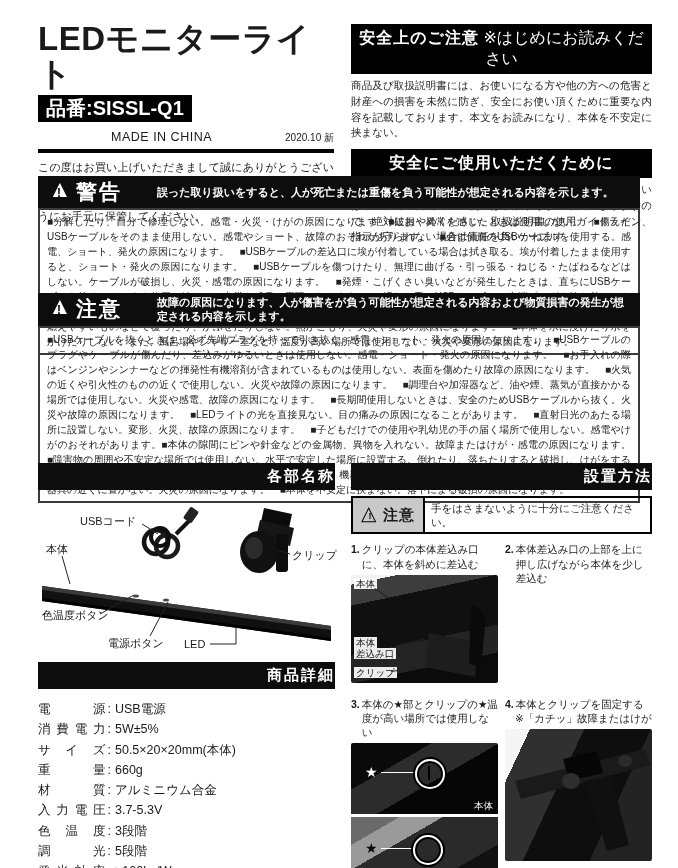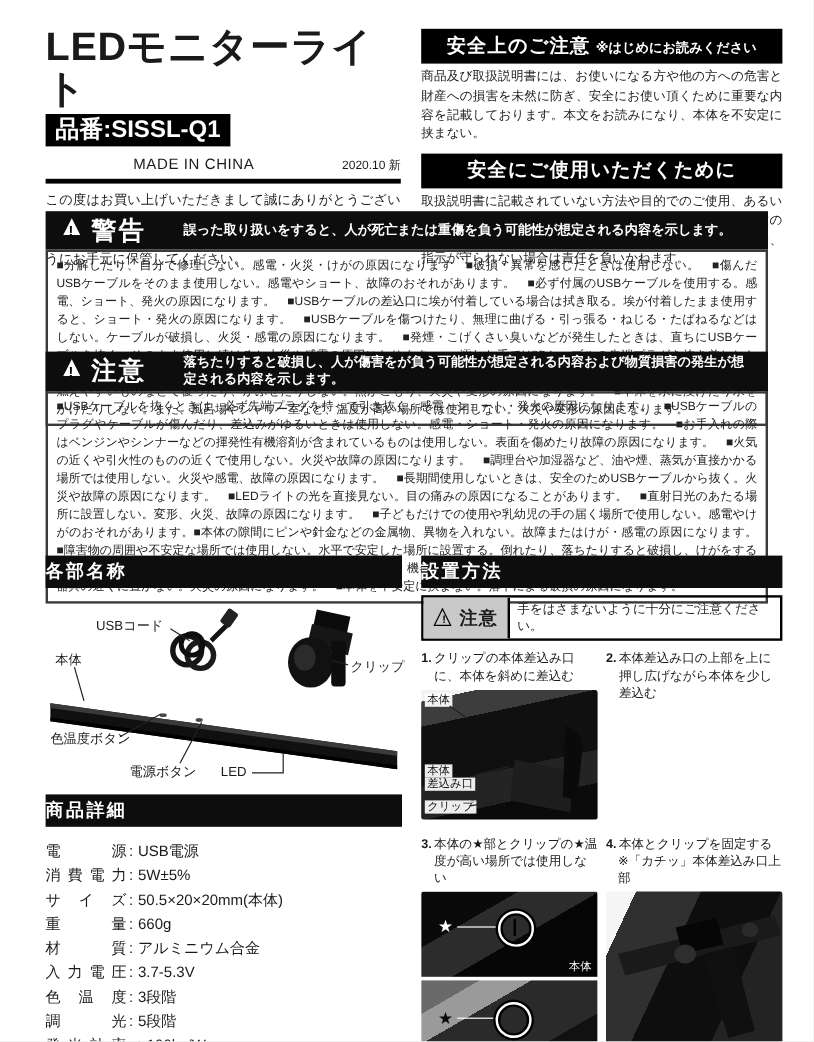--- a/index.html
+++ b/index.html
@@ -15,35 +15,35 @@
   .badge{background:#000;color:#fff;font-size:20px;font-weight:bold;padding:2px 8px 3px;line-height:1.1;}
   .made-row{display:flex;align-items:baseline;margin-top:8px;}
   .made-row .made{flex:1;text-align:center;font-size:12.5px;letter-spacing:.5px;}
   .made-row .date{font-size:10px;}
   .thick-rule{border:none;border-top:4px solid #000;margin:4px 0 6px;}
   .intro{font-size:11px;line-height:1.48;margin:0;text-align:justify;}
   
   .notices{position:absolute;left:351px;top:24px;width:301px;}
   .notice-bar{background:#000;color:#fff;text-align:center;padding:4px 2px;}
   .notice-bar .big{font-size:16px;font-weight:bold;letter-spacing:1px;}
-  .notice-bar .small{font-size:11px;font-weight:bold;margin-top:11px;}
+  .notice-bar .small{font-size:16px;font-weight:normal;margin-top:11px;}
   .notice-body{font-size:10.5px;line-height:1.5;margin:4px 0 8px;text-align:justify;}
   
   .sect{position:absolute;left:38px;width:602px;}
   .warn-bar{background:#0d0d0d;color:#fff;display:flex;align-items:center;padding:2px 10px;}
   .tri-wrap{position:relative;display:inline-block;width:24px;height:24px;margin-right:4px;flex:none;}
   .tri-wrap .tri{position:absolute;left:0;top:-3px;font-size:24px;color:#fff;line-height:1;}
   .tri-wrap .bang{position:absolute;left:9px;top:7px;font-size:12px;font-weight:bold;color:#000;line-height:1;}
-  .warn-title{font-size:21px;font-weight:bold;letter-spacing:2px;margin-right:31px;flex:none;}
-  .warn-desc{font-size:11px;font-weight:bold;line-height:1.3;}
+  .warn-title{font-size:21px;font-weight:bold;letter-spacing:2px;margin-right:16px;flex:none;}
+  .warn-desc{font-size:11px;font-weight:bold;line-height:1.3;margin-left:19px;}
   .warn-body{border:2px solid #3a3a3a;padding:4px 7px;font-size:10px;line-height:1.5;text-align:justify;color:#222;}
   
   .col-left{position:absolute;left:38px;top:463px;width:297px;}
   .col-right{position:absolute;left:351px;top:463px;width:301px;}
-  .sec-header{background:#0d0d0d;color:#fff;text-align:left;font-size:15px;font-weight:bold;letter-spacing:2px;padding:4px 0;}
+  .sec-header{background:#0d0d0d;color:#fff;text-align:right;font-size:15px;font-weight:bold;letter-spacing:2px;padding:4px 0;}
   
   .diagram{position:relative;width:297px;height:168px;margin-top:4px;}
   .diagram svg{position:absolute;left:0;top:0;}
   .dlabel{position:absolute;font-size:11px;color:#1a1a1a;white-space:nowrap;}
   
   .specs{margin-top:10px;font-size:12.5px;line-height:1.62;}
   .spec-row{display:flex;}
   .spec-label{display:inline-block;width:5.4em;text-align:justify;text-align-last:justify;flex:none;}
   .spec-colon{margin:0 4px 0 2px;flex:none;}
   
@@ -122,21 +122,21 @@
     <div class="warn-body">■分解したり、自分で修理しない。感電・火災・けがの原因になります　■破損・異常を感じたときは使用しない。　■傷んだUSBケーブルをそのまま使用しない。感電やショート、故障のおそれがあります。　■必ず付属のUSBケーブルを使用する。感電、ショート、発火の原因になります。　■USBケーブルの差込口に埃が付着している場合は拭き取る。埃が付着したまま使用すると、ショート・発火の原因になります。　■USBケーブルを傷つけたり、無理に曲げる・引っ張る・ねじる・たばねるなどはしない。ケーブルが破損し、火災・感電の原因になります。　■発煙・こげくさい臭いなどが発生したときは、直ちにUSBケーブルを抜く。そのまま使用し続けると火災や感電の原因になります。　■濡れた手でUSBケーブルの先端プラグを抜き差ししない。ショート・感電のおそれがあります。　■お手入れの際は、USBケーブルを抜く。感電のおそれがあります。　■布や紙など燃えやすいものなどで覆ったり、かぶせたりしない。熱がこもり、火災や変形の原因になります。　■本体を水に浸けたり水をかけたりしない。また、風呂場やシャワー室など、温度が高い場所では使用しない。火災や変形の原因になります。</div>
   </div>
 
   <div class="sect" style="top:293px;">
     <div class="warn-bar">
       <span class="tri-wrap">
         <span class="tri">▲</span>
         <span class="bang">!</span>
       </span>
       <span class="warn-title">注意</span>
-      <span class="warn-desc" style="max-width:470px;">落ちたりすると破損し、人が傷害をが負う可能性が想定される内容および物質損害の発生が想定される内容を示します。</span>
+      <span class="warn-desc" style="max-width:470px;">故障の原因になります、人が傷害をが負う可能性が想定される内容および物質損害の発生が想定される内容を示します。</span>
     </div>
     <div class="warn-body">■USBケーブルを抜くときは、必ず先端プラグを持って引き抜く。感電・ショート・発火の原因になります。　■USBケーブルのプラグやケーブルが傷んだり、差込みがゆるいときは使用しない。感電・ショート・発火の原因になります。　■お手入れの際はベンジンやシンナーなどの揮発性有機溶剤が含まれているものは使用しない。表面を傷めたり故障の原因になります。　■火気の近くや引火性のものの近くで使用しない。火災や故障の原因になります。　■調理台や加湿器など、油や煙、蒸気が直接かかる場所では使用しない。火災や感電、故障の原因になります。　■長期間使用しないときは、安全のためUSBケーブルから抜く。火災や故障の原因になります。　■LEDライトの光を直接見ない。目の痛みの原因になることがあります。　■直射日光のあたる場所に設置しない。変形、火災、故障の原因になります。　■子どもだけでの使用や乳幼児の手の届く場所で使用しない。感電やけがのおそれがあります。■本体の隙間にピンや針金などの金属物、異物を入れない。故障またはけが・感電の原因になります。　■障害物の周囲や不安定な場所では使用しない。水平で安定した場所に設置する。倒れたり、落ちたりすると破損し、けがをするおそれがあります。　■可動範囲を超えて可動部を動かさない。機器の破損・故障の原因になります。　■温度の高くなるものを器具の近くに置かない。火災の原因になります。　■本体を不安定に挟まない。落下による破損の原因になります。</div>
   </div>
 
   <div class="col-left">
     <div class="sec-header">各部名称</div>
 
     <div class="diagram">
       <svg width="297" height="168" viewBox="0 0 297 168">
 
@@ -291,21 +291,21 @@
 
           </div>
         </div>
       </div>
 
       <div class="step">
         <div class="step-cap">
           <span class="num">4.</span>
           <span class="txt">本体とクリップを固定する</span>
         </div>
-        <div class="step-note">※「カチッ」本体差込み口上部</div>
+        <div class="step-note">※「カチッ」故障またはけが</div>
         <div class="photo band5" style="height:132px;">
           <svg width="147" height="132" style="position:absolute;left:0;top:0;">
             <path d="M10 52 L140 20 L146 36 L16 70 z" fill="#1a1a1a"></path>
             <path d="M58 30 l34 -8 l6 22 l-34 8 z" fill="#060606"></path>
             <path d="M80 52 l26 -6 l18 70 l-22 6 z" fill="#101010"></path>
             <ellipse cx="66" cy="52" rx="9" ry="8" fill="#2e2e2e"></ellipse>
             <ellipse cx="120" cy="32" rx="7" ry="6" fill="#2a2a2a"></ellipse>
           </svg>
         </div>
       </div>

